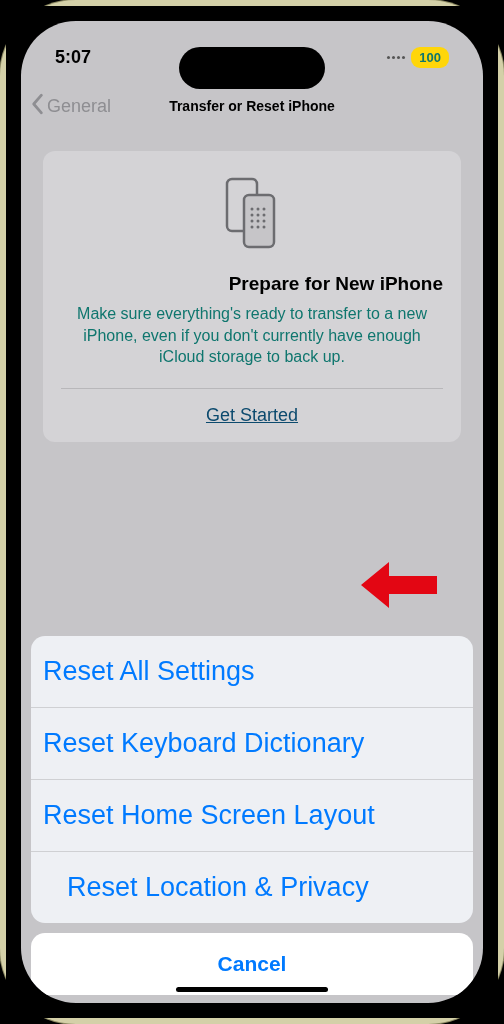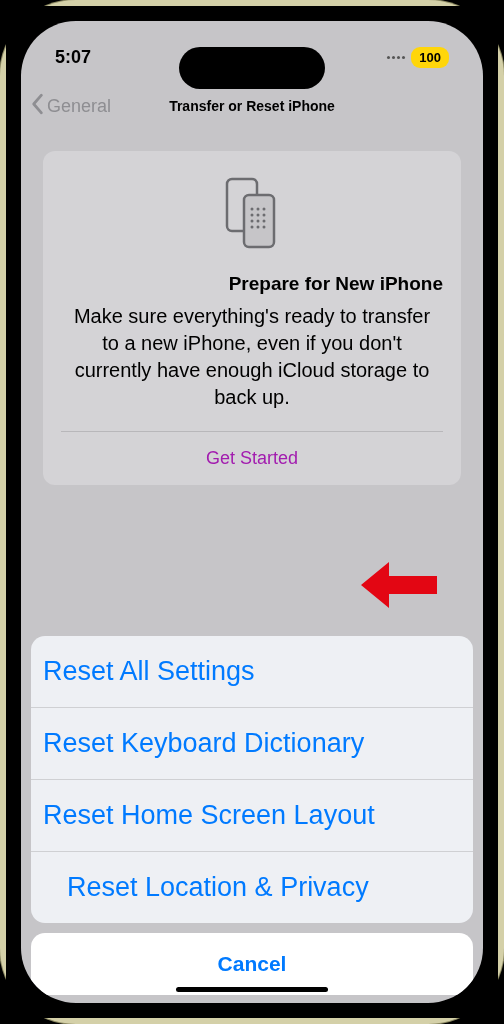--- a/index.html
+++ b/index.html
@@ -63,21 +63,21 @@
       padding: 10px 34px 0;
       font-weight: 600;
       font-size: 18px;
       color: #000;
     }
     .status-right { display: flex; align-items: center; gap: 6px; }
     .signal-dots { display: flex; gap: 2px; }
     .signal-dots span { width: 3px; height: 3px; background: #555; border-radius: 50%; }
     .battery-badge {
       background: #ffd60a;
-      color: #000000;
+      color: #0f766e;
       font-size: 13px;
       font-weight: 700;
       padding: 3px 8px;
       border-radius: 9px;
     }
 
     .nav-bar {
       height: 46px;
       display: flex;
       align-items: center;
@@ -105,26 +105,27 @@
     .content { padding: 22px 22px 0; }
     .card {
       background: #d4d3d6;
       border-radius: 12px;
       padding: 24px 18px 0;
       text-align: center;
     }
     .card-icon { margin-bottom: 18px; display: flex; justify-content: center; }
     .card-icon svg { width: 62px; height: 80px; }
     .card-title { font-size: 19px; font-weight: 700; color: #000; margin-bottom: 8px; text-align: right; }
-    .card-desc { font-size: 20px; color: #000000; line-height: 1.35; padding: 0 6px; }
+    .card-desc { font-size: 16px; color: #0f766e; line-height: 1.35; padding: 0 6px; }
     .card-divider { border-top: 1px solid #b8b7ba; margin-top: 20px; }
     .card-action {
       padding: 16px 0;
-      color: #a21caf;
-      font-size: 18px;
+      color: #0c4a6e;
+      font-size: 18px;
+      text-decoration: underline;
     }
 
     .reset-link {
       position: absolute;
       left: 36px;
       bottom: 124px;
       color: #007aff;
       font-size: 18px;
       z-index: 3;
     }

